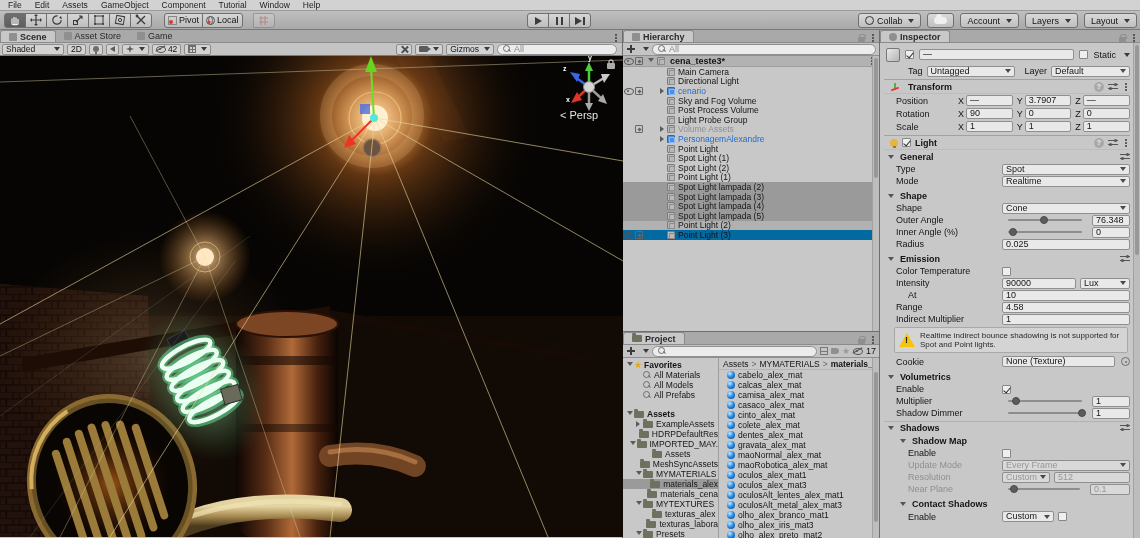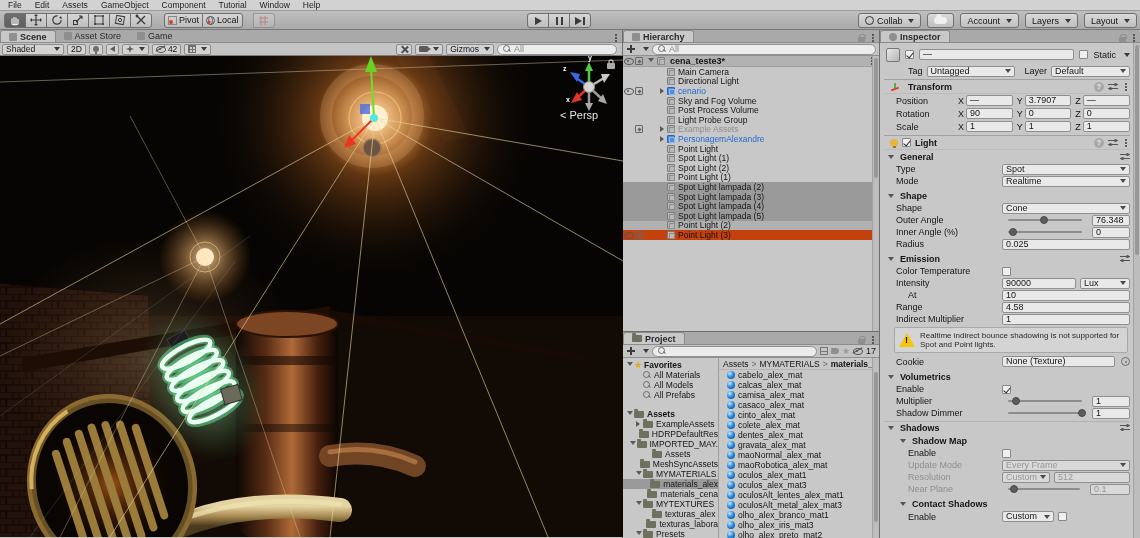--- a/index.html
+++ b/index.html
@@ -89,21 +89,21 @@
   
   #hierarchy{left:623px;top:30px;width:257px;height:302px;background:#c8c8c8;border-right:1px solid #6e6e6e;border-bottom:1px solid #6e6e6e;display:flex;flex-direction:column}
   #hierlist{position:relative;flex:1;overflow:hidden}
   .scrl{position:absolute;right:0;top:0;bottom:0;width:7px;background:#bdbdbd;border-left:1px solid #a2a2a2}
   .scrl .th{position:absolute;left:1px;right:1px;background:#989898;border-radius:3px}
   .hscene{height:11px;background:#b2b2b2;border-bottom:1px solid #9e9e9e;display:flex;align-items:center;font-weight:bold;gap:2px;padding-right:3px}
   .gutter{width:22px;flex:none;display:flex;align-items:center;gap:1px;padding-left:1px}
   .hrow{height:9.6px;display:flex;align-items:center;font-size:8.5px}
   .hrow.sel{background:#9a9a9a}
   .hrow.sel2{background:#b1b1b1}
-  .hrow.hov{background:#c2410c}
+  .hrow.hov{background:#0369a1}
   .hrow .gut{width:22px;flex:none;display:flex;gap:1px;padding-left:1px;visibility:hidden}
   .hrow .gut.on,.hrow .gut.on2{visibility:visible}
   .hrow .gut.on2 .eyeico{visibility:hidden}
   .hind{width:14px;flex:none}
   .arr{width:8px;flex:none;position:relative;visibility:hidden}
   .arr.on{visibility:visible}
   .arr::before{content:"";position:absolute;left:1px;top:-3px;border-top:3px solid transparent;border-bottom:3px solid transparent;border-left:4px solid #5a5a5a}
   .cubeico{width:8px;height:8px;border:1px solid #7b7b7b;background:#b9b9b9;flex:none;margin-right:3px;border-radius:1px;position:relative}
   .cubeico::after{content:"";position:absolute;left:1px;top:1px;width:4px;height:4px;border:1px solid #8d8d8d}
   .cubeico.pfb{background:#4f8fe0;border-color:#2d62b4}
@@ -619,21 +619,21 @@
         </div>
 
         <div class="hrow">
           <span class="gut on2">
             <span class="eyeico"></span>
             <span class="pickico"></span>
           </span>
           <span class="hind"></span>
           <span class="arr on"></span>
           <span class="cubeico"></span>
-          <span class="hlabel dim">Example Assets</span>
+          <span class="hlabel dim">Volume Assets</span>
         </div>
 
         <div class="hrow">
           <span class="gut">
             <span class="eyeico"></span>
             <span class="pickico"></span>
           </span>
           <span class="hind"></span>
           <span class="arr on"></span>
           <span class="cubeico pfb"></span>

